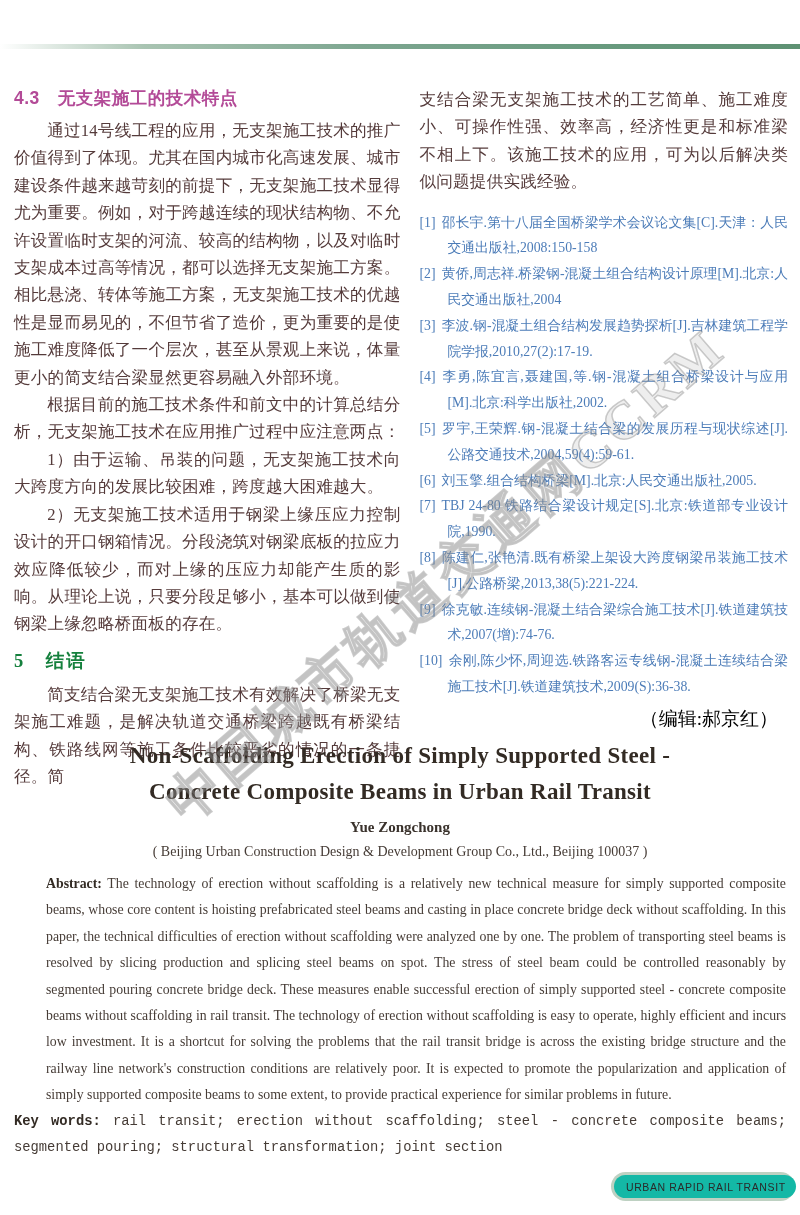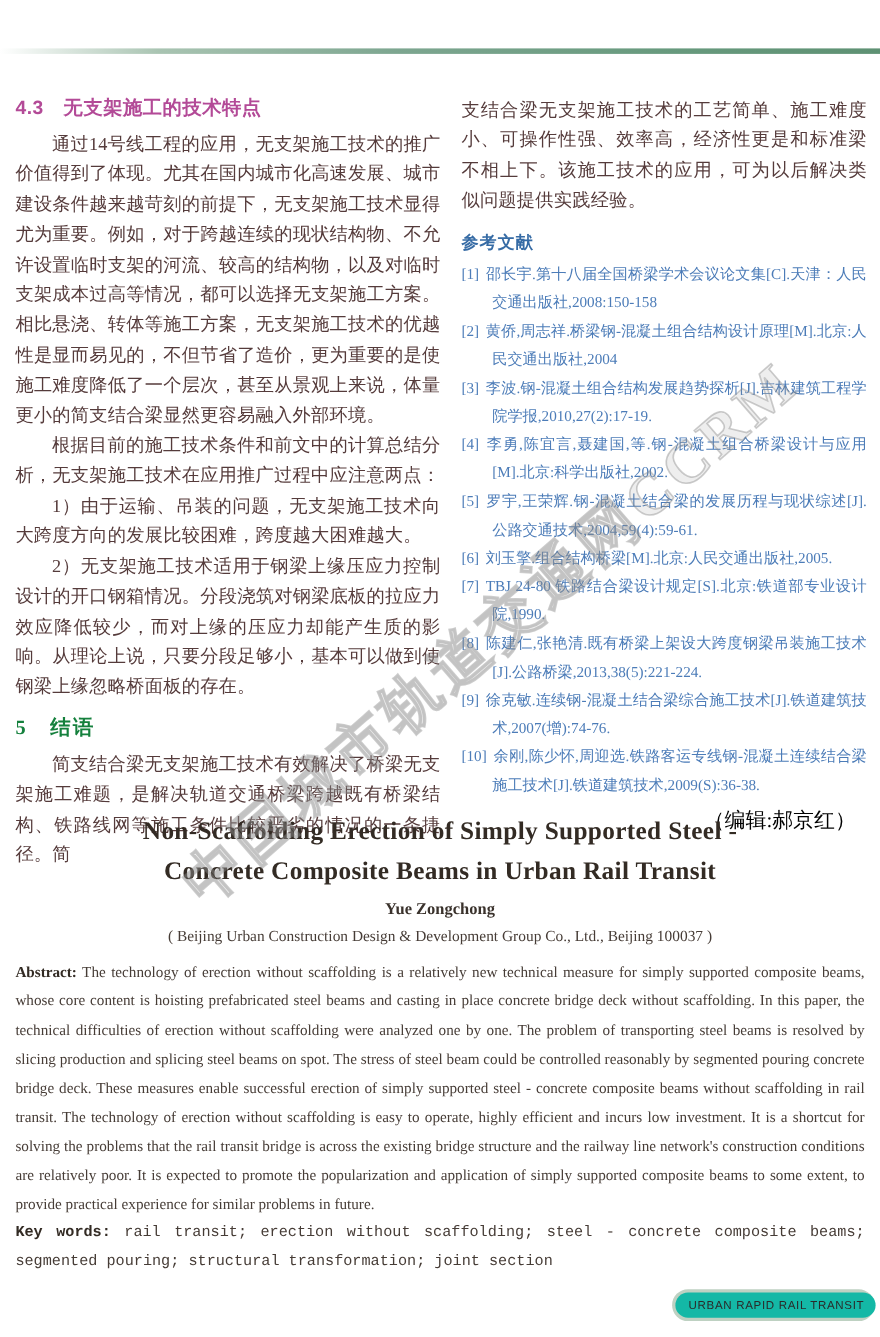--- a/index.html
+++ b/index.html
@@ -78,21 +78,21 @@
   }
   .en-author {
     text-align:center; color:#3a322c; font-weight:bold;
     font-size:15px; margin-top:9px;
   }
   .en-affil {
     text-align:center; color:#463c36; font-size:14px; margin-top:8px;
   }
   .en-abstract {
     margin-top:11px; color:#463c36; font-size:13.8px;
-    line-height:26.4px; text-align:justify;
+    line-height:26.4px; text-align:justify;margin-left:32px;
   }
   .en-abstract .label, .en-keywords .label { font-weight:bold; color:#332b24; }
   .en-keywords {
     color:#463c36; font-size:13.8px; line-height:26.4px; text-align:justify;font-family:Liberation Mono, monospace;
   }
 
   
   .footer-pill {
     position:absolute; left:611px; top:1172px; width:184px; height:29px;
     background:#bed1c2; border-radius:15px; z-index:3;
@@ -119,21 +119,20 @@
     <p class="cn-body indent">通过14号线工程的应用，无支架施工技术的推广价值得到了体现。尤其在国内城市化高速发展、城市建设条件越来越苛刻的前提下，无支架施工技术显得尤为重要。例如，对于跨越连续的现状结构物、不允许设置临时支架的河流、较高的结构物，以及对临时支架成本过高等情况，都可以选择无支架施工方案。相比悬浇、转体等施工方案，无支架施工技术的优越性是显而易见的，不但节省了造价，更为重要的是使施工难度降低了一个层次，甚至从景观上来说，体量更小的简支结合梁显然更容易融入外部环境。</p>
     <p class="cn-body indent">根据目前的施工技术条件和前文中的计算总结分析，无支架施工技术在应用推广过程中应注意两点：</p>
     <p class="cn-body indent">1）由于运输、吊装的问题，无支架施工技术向大跨度方向的发展比较困难，跨度越大困难越大。</p>
     <p class="cn-body indent">2）无支架施工技术适用于钢梁上缘压应力控制设计的开口钢箱情况。分段浇筑对钢梁底板的拉应力效应降低较少，而对上缘的压应力却能产生质的影响。从理论上说，只要分段足够小，基本可以做到使钢梁上缘忽略桥面板的存在。</p>
     <div class="sec5-heading">5　结语</div>
     <p class="cn-body indent">简支结合梁无支架施工技术有效解决了桥梁无支架施工难题，是解决轨道交通桥梁跨越既有桥梁结构、铁路线网等施工条件比较恶劣的情况的一条捷径。简</p>
   </div>
 
   <div class="col-right">
     <p class="cont-para">支结合梁无支架施工技术的工艺简单、施工难度小、可操作性强、效率高，经济性更是和标准梁不相上下。该施工技术的应用，可为以后解决类似问题提供实践经验。</p>
-    <div class="ref-heading">参考文献</div>
 
     <div class="ref"><span class="ref-label">[1]</span><span>邵长宇.第十八届全国桥梁学术会议论文集[C].天津：人民交通出版社,2008:150-158</span></div>
     <div class="ref"><span class="ref-label">[2]</span><span>黄侨,周志祥.桥梁钢-混凝土组合结构设计原理[M].北京:人民交通出版社,2004</span></div>
     <div class="ref"><span class="ref-label">[3]</span><span>李波.钢-混凝土组合结构发展趋势探析[J].吉林建筑工程学院学报,2010,27(2):17-19.</span></div>
     <div class="ref"><span class="ref-label">[4]</span><span>李勇,陈宜言,聂建国,等.钢-混凝土组合桥梁设计与应用[M].北京:科学出版社,2002.</span></div>
     <div class="ref"><span class="ref-label">[5]</span><span>罗宇,王荣辉.钢-混凝土结合梁的发展历程与现状综述[J].公路交通技术,2004,59(4):59-61.</span></div>
     <div class="ref"><span class="ref-label">[6]</span><span>刘玉擎.组合结构桥梁[M].北京:人民交通出版社,2005.</span></div>
     <div class="ref"><span class="ref-label">[7]</span><span>TBJ 24-80 铁路结合梁设计规定[S].北京:铁道部专业设计院,1990.</span></div>
     <div class="ref"><span class="ref-label">[8]</span><span>陈建仁,张艳清.既有桥梁上架设大跨度钢梁吊装施工技术[J].公路桥梁,2013,38(5):221-224.</span></div>
     <div class="ref"><span class="ref-label">[9]</span><span>徐克敏.连续钢-混凝土结合梁综合施工技术[J].铁道建筑技术,2007(增):74-76.</span></div>

